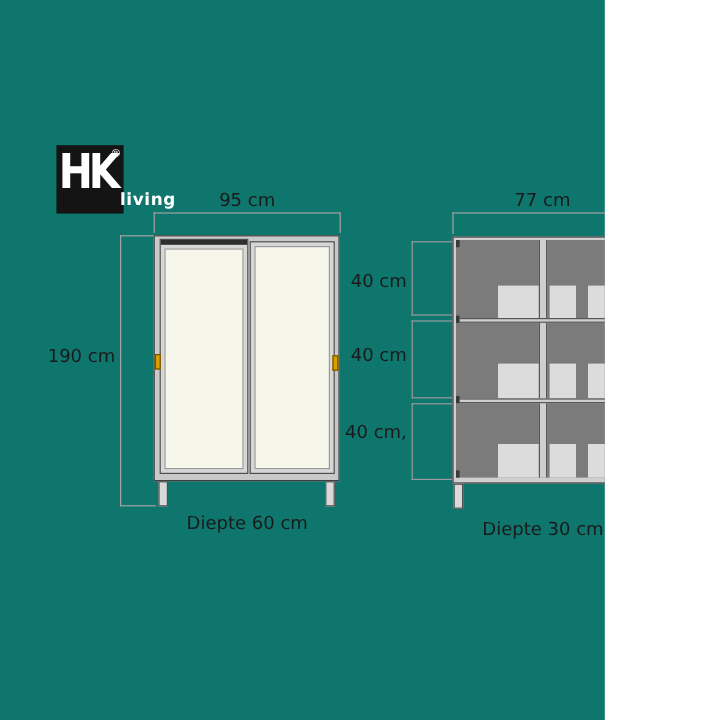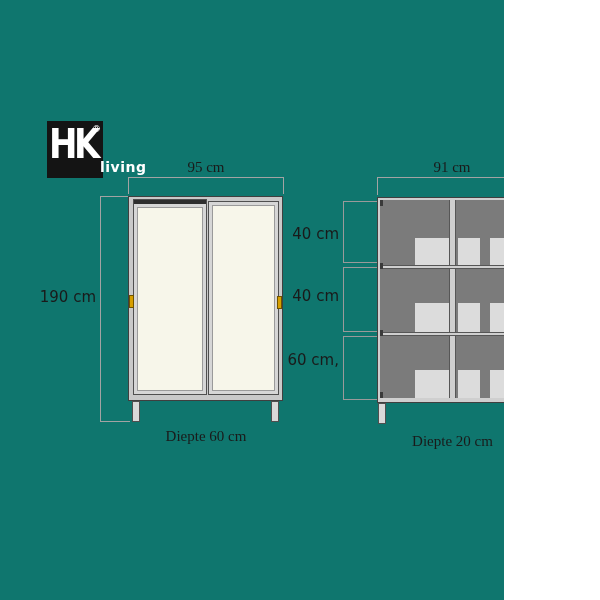--- a/index.html
+++ b/index.html
@@ -24,21 +24,21 @@
     white-space: nowrap;
   }
   .logo-living {
     position: absolute; left: 5px; bottom: 3px;
     font-size: 14px; font-weight: bold; color: #ffffff; letter-spacing: 0.5px; margin-left: 48px;
   }
   .logo-reg { position: absolute; right: 2px; top: 3px; font-size: 9px; color: #ffffff; }
 
   
   .dim-label { font-size: 15px; line-height: 18px; color: #1a1a1a; white-space: nowrap; }
-  .t-center { text-align: center; font-family: Liberation Serif, serif; }
+  .t-center { text-align: center; }
   .t-right  { text-align: right; }
   .brk-top  { border-top: 1px solid #a3a3a3; border-left: 1px solid #a3a3a3; border-right: 1px solid #a3a3a3; }
   .brk-left { border-left: 1px solid #a3a3a3; border-top: 1px solid #a3a3a3; border-bottom: 1px solid #a3a3a3; }
   .brk-sec  { border-left: 1px solid #9a9a9a; border-top: 1px solid #9a9a9a; border-bottom: 1px solid #9a9a9a; }
 
   
   .lc-frame { left: 128px; top: 196px; width: 155px; height: 205px; background: #c9c9c9; border: 1px solid #3f3f3f; }
   .lc-door  { position: absolute; background: #d6d6d6; border: 1px solid #4f4f4f; }
   .lc-door-l { left: 4px; top: 2px; width: 74px; height: 196px; }
   .lc-door-r { left: 79px; top: 4px; width: 71px; height: 194px; }
@@ -85,30 +85,30 @@
       <div class="lc-pane pane-r"></div>
     </div>
   </div>
   <div class="abs handle" style="left:129px; top:295px; width:5px; height:13px;"></div>
   <div class="abs handle" style="left:277px; top:296px; width:5px; height:13px;"></div>
   <div class="abs leg" style="left:132px; top:401px; width:8px; height:21px;"></div>
   <div class="abs leg" style="left:271px; top:401px; width:8px; height:21px;"></div>
 
   <div class="abs dim-label t-center" style="left:128px; top:427px; width:156px;">Diepte 60 cm</div>
 
-  <div class="abs dim-label t-center" style="left:377px; top:158px; width:150px;">91 cm</div>
+  <div class="abs dim-label t-center" style="left:377px; top:158px; width:150px;">77 cm</div>
   <div class="abs brk-top" style="left:377px; top:177px; width:150px; height:18px;"></div>
 
   <div class="abs dim-label t-right" style="left:278px; top:225px; width:61px;">40 cm</div>
   <div class="abs brk-sec" style="left:343px; top:201px; width:34px; height:62px;"></div>
 
   <div class="abs dim-label t-right" style="left:278px; top:287px; width:61px;">40 cm</div>
   <div class="abs brk-sec" style="left:343px; top:267px; width:34px; height:65px;"></div>
 
-  <div class="abs dim-label t-right" style="left:278px; top:351px; width:61px;">60 cm,</div>
+  <div class="abs dim-label t-right" style="left:278px; top:351px; width:61px;">40 cm,</div>
   <div class="abs brk-sec" style="left:343px; top:336px; width:34px; height:64px;"></div>
 
   <div class="abs rc-frame">
     <div class="rc-interior">
 
       <div class="rc-block" style="left:35px;  top:38px;  width:35px; height:27px;"></div>
       <div class="rc-block" style="left:78px;  top:38px;  width:22px; height:27px;"></div>
       <div class="rc-block" style="left:110px; top:38px;  width:35px; height:27px;"></div>
 
       <div class="rc-block" style="left:35px;  top:103px; width:35px; height:29px;"></div>
@@ -126,15 +126,15 @@
 
       <div class="rc-hinge" style="top:0;"></div>
       <div class="rc-hinge" style="top:63px;"></div>
       <div class="rc-hinge" style="top:130px;"></div>
       <div class="rc-hinge" style="top:192px;"></div>
     </div>
   </div>
   <div class="abs leg" style="left:378px; top:403px; width:8px; height:21px;"></div>
   <div class="abs leg" style="left:519px; top:403px; width:8px; height:21px;"></div>
 
-  <div class="abs dim-label t-center" style="left:377px; top:432px; width:151px;">Diepte 20 cm</div>
+  <div class="abs dim-label t-center" style="left:377px; top:432px; width:151px;">Diepte 30 cm</div>
 
 </div>
 
 </body></html>

